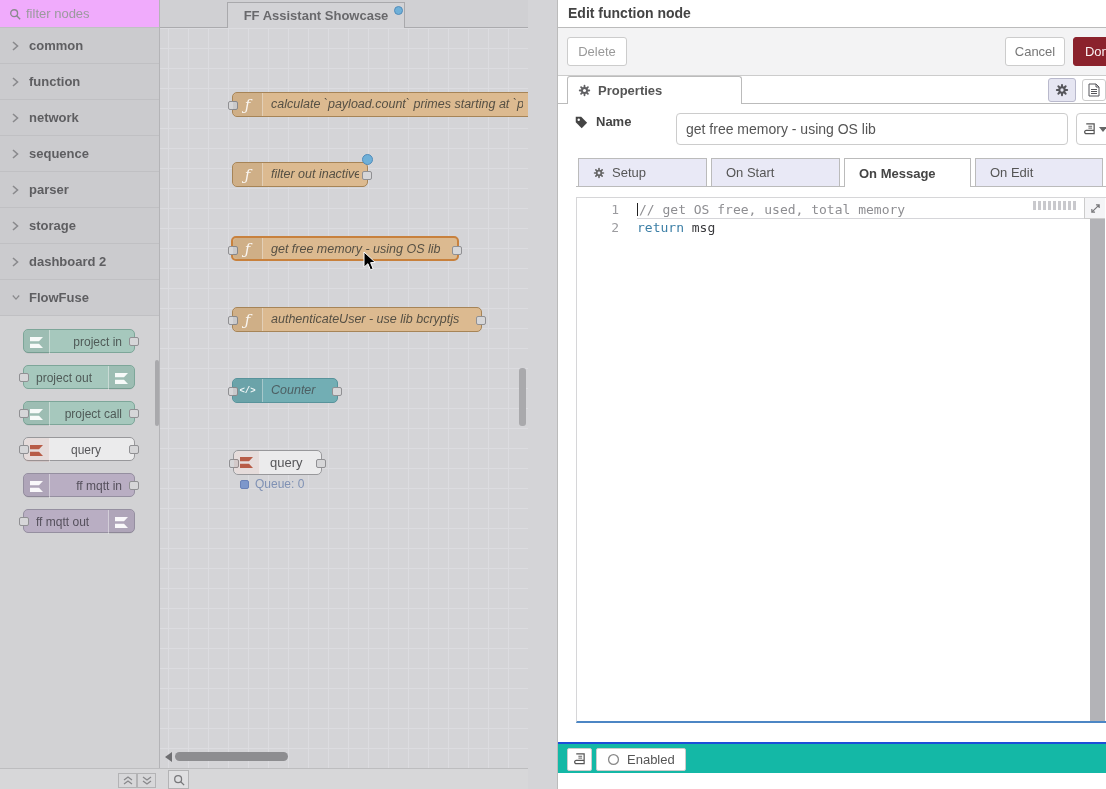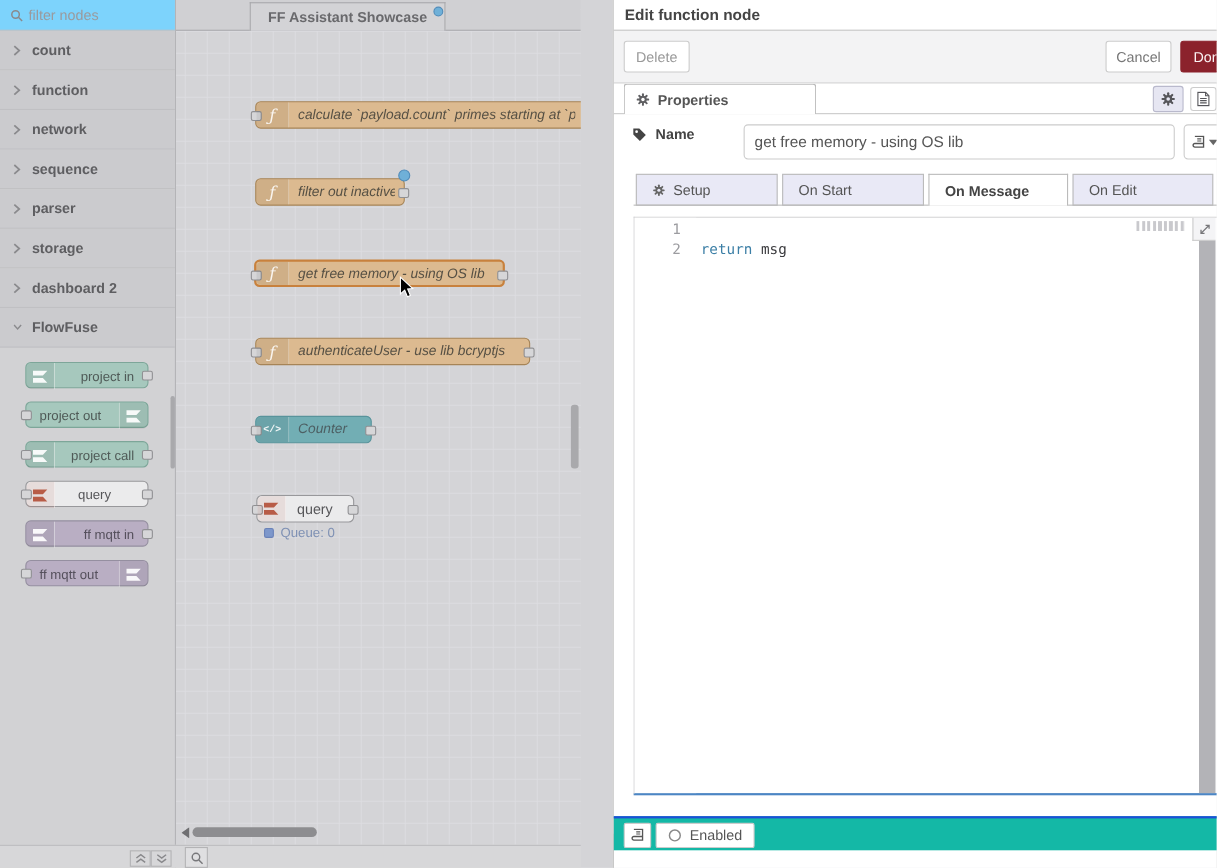--- a/index.html
+++ b/index.html
@@ -4,21 +4,21 @@
 <style>
   * { box-sizing: border-box; margin: 0; padding: 0; }
   html,body { width:1106px; height:789px; overflow:hidden; }
   body { font-family:"Liberation Sans", sans-serif; background:#d4d4d7; position:relative; }
   #app { position:absolute; inset:0; width:1106px; height:789px; }
 
   
   #palette { position:absolute; left:0; top:0; width:160px; height:789px;
              background:#d2d2d4; border-right:1px solid #b4b4b7; }
   #filter-box { position:absolute; left:0; top:0; width:159px; height:28px;
-                background:#7dd3fc; border-bottom:1px solid #c0c0c3;
+                background:#f0abfc; border-bottom:1px solid #c0c0c3;
                 display:flex; align-items:center; padding-left:9px; gap:5px; }
   #filter-input { border:none; background:transparent; outline:none; width:120px;
                   font-size:13px; color:#6a6a6d; font-family:"Liberation Sans",sans-serif; }
   #filter-input::placeholder { color:#9a9a9d; }
   .cat-row { position:absolute; left:0; width:159px; height:36px; background:#cbcbce;
              border-bottom:1px solid #c0c0c3; display:flex; align-items:center;
              padding-left:12px; gap:9px; cursor:pointer; }
   .cat-label { font-size:13px; font-weight:bold; color:#5e5e61; }
   .chev { display:inline-flex; width:8px; }
   .pal-item { position:absolute; height:24px; width:112px; left:23px; border-radius:5px;
@@ -175,21 +175,21 @@
         </svg>
       <input id="filter-input" placeholder="filter nodes" style="">
     </div>
 
     <div class="cat-row" style="top:28px">
         <span class="chev">
           <svg width="7" height="10" viewBox="0 0 7 10">
             <path d="M1 1l4.5 4L1 9" fill="none" stroke="#8a8a8d" stroke-width="1.6"></path>
           </svg>
         </span>
-        <span class="cat-label">count</span>
+        <span class="cat-label">common</span>
       </div>
     <div class="cat-row" style="top:64px">
         <span class="chev">
           <svg width="7" height="10" viewBox="0 0 7 10">
             <path d="M1 1l4.5 4L1 9" fill="none" stroke="#8a8a8d" stroke-width="1.6"></path>
           </svg>
         </span>
         <span class="cat-label">function</span>
       </div>
     <div class="cat-row" style="top:100px">
@@ -487,20 +487,21 @@
       <div class="ftab" style="left:417px; width:128px">
         <span>On Edit</span>
       </div>
       <div id="ftab-line"></div>
 
       <div id="code-editor">
         <div id="gutter">
           <span class="lnum" style="top:4px">1</span>
           <span class="lnum" style="top:22px">2</span>
         </div>
+        <div class="codeline current" style="top:3px"><span class="caret-bar"></span><span class="tok-comment">// get OS free, used, total memory</span></div>
         <div class="codeline" style="top:21px"><span class="tok-keyword">return</span><span> msg</span></div>
         <div id="minimap"></div>
         <div id="expand-btn">
           <svg width="11" height="11" viewBox="0 0 12 12">
               <path d="M2 10L10 2M6.5 2H10v3.5M5.5 10H2V6.5" stroke="#77777a" fill="none" stroke-width="1.3"></path>
             </svg>
         </div>
         <div id="editor-scrollbar"></div>
       </div>
     </div>

